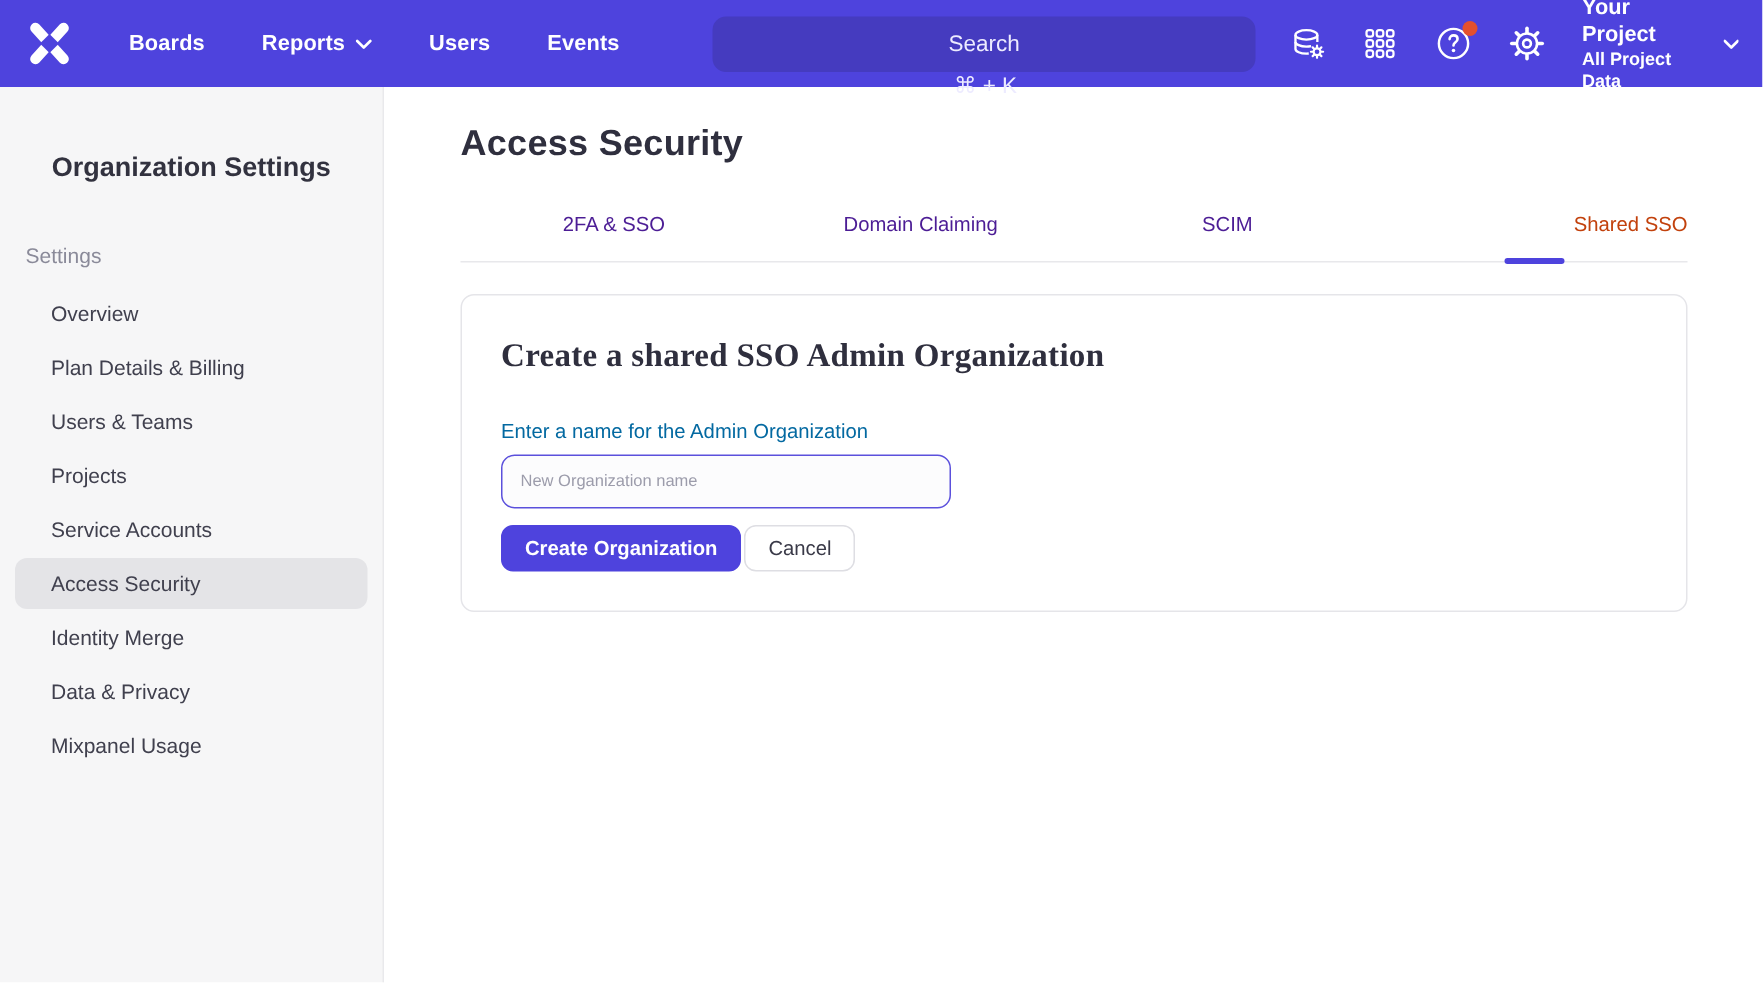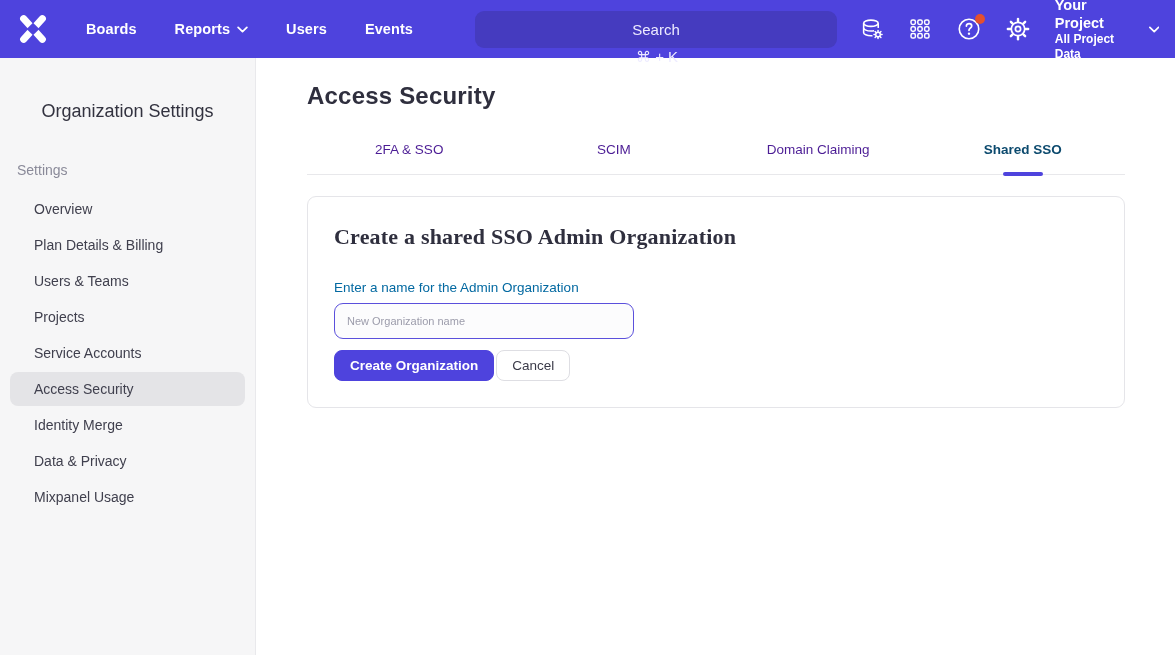--- a/index.html
+++ b/index.html
@@ -18,31 +18,31 @@
   .top-right { margin-left:auto; display:flex; align-items:center; }
   .icon-btn { width:26px; height:26px; margin-left:23px; position:relative; cursor:pointer; display:flex; align-items:center; justify-content:center; }
   .notif-dot { position:absolute; top:-2px; right:-3px; width:10px; height:10px; border-radius:50%; background:#E4502E; }
   .project-switch { margin-left:24px; display:flex; align-items:center; gap:10px; cursor:pointer; }
   .project-name { color:#fff; font-size:14.5px; font-weight:700; line-height:18px; }
   .project-scope { color:#fff; font-size:12px; font-weight:700; line-height:15px; }
 
   
   .shell { display:flex; height:597px; }
   .sidebar { width:256px; background:#F6F6F7; border-right:1px solid #E9E9EC; flex:0 0 auto; padding-top:43px; }
-  .sidebar-title { text-align:center; font-size:18px; font-weight:400; color:#32323F; margin-bottom:40px; }
+  .sidebar-title { text-align:center; font-size:18px; font-weight:700; color:#32323F; margin-bottom:40px; }
   .sidebar-section { font-size:14px; color:#8A8A99; padding-left:17px; margin-bottom:14px; }
   .side-item { height:34px; margin:2px 10px; display:flex; align-items:center; padding-left:24px; font-size:14px; color:#40404E; border-radius:8px; cursor:pointer; }
   .side-item.active { background:#E4E4E7; }
 
   .main { flex:1 1 auto; padding:0 50px 0 51px; }
   .page-title { font-size:24px; font-weight:700; color:#2F2F3E; margin-top:24px; letter-spacing:.2px; }
 
   .tabs { margin-top:32px; display:grid; grid-template-columns:repeat(4,1fr); border-bottom:1px solid #E8E8EB; }
   .tab { position:relative; text-align:center; padding-bottom:17px; font-size:13.5px; color:#4c1d95; cursor:pointer; }
-  .tab.active { color:#0c4a6e; font-weight:700; }
+  .tab.active { color:#c2410c; font-weight:400;text-align:right; }
   .tab.active::after { content:""; position:absolute; left:50%; transform:translateX(-50%); bottom:-2px; width:40px; height:4px; border-radius:3px; background:#4E43DD; }
 
   .card { margin-top:21px; border:1px solid #E5E5E9; border-radius:9px; background:#fff; padding:27px 26px 26px 26px; min-height:205px; }
   .card-title { font-size:22px; font-weight:700; color:#2F2F3E; margin-bottom:30px; letter-spacing:.2px;font-family:Liberation Serif, serif; }
   .field-label { font-size:13.5px; color:#0369a1; margin-bottom:8px; }
   .org-input { width:300px; height:36px; border:1.5px solid #5B50DC; border-radius:9px; background:#FCFCFD; padding:0 12px; font-size:11px; color:#32323F; font-family:"Liberation Sans","DejaVu Sans",sans-serif; outline:none; }
   .org-input::placeholder { color:#9C9CAB; }
   .btn-row { margin-top:11px; display:flex; gap:2px; }
   .btn { height:31px; border-radius:8px; font-size:13.5px; font-weight:700; font-family:"Liberation Sans","DejaVu Sans",sans-serif; display:flex; align-items:center; padding:0 15px; cursor:pointer; }
   .btn-primary { background:#4E43DD; border:1px solid #4E43DD; color:#fff; }
@@ -186,22 +186,22 @@
     <div class="side-item">
         <span>Mixpanel Usage</span>
       </div>
   </div>
 
   <div class="main">
     <div class="page-title">Access Security</div>
 
     <div class="tabs">
       <div class="tab"><span>2FA &amp; SSO</span></div>
+      <div class="tab"><span>Domain Claiming</span></div>
       <div class="tab"><span>SCIM</span></div>
-      <div class="tab"><span>Domain Claiming</span></div>
       <div class="tab active"><span>Shared SSO</span></div>
     </div>
 
     <div class="card">
       <div class="card-title">Create a shared SSO Admin Organization</div>
       <div class="field-label">Enter a name for the Admin Organization</div>
       <input class="org-input" type="text" placeholder="New Organization name" style="">
       <div class="btn-row">
         <button class="btn btn-primary">Create Organization</button>
         <button class="btn btn-secondary">Cancel</button>

